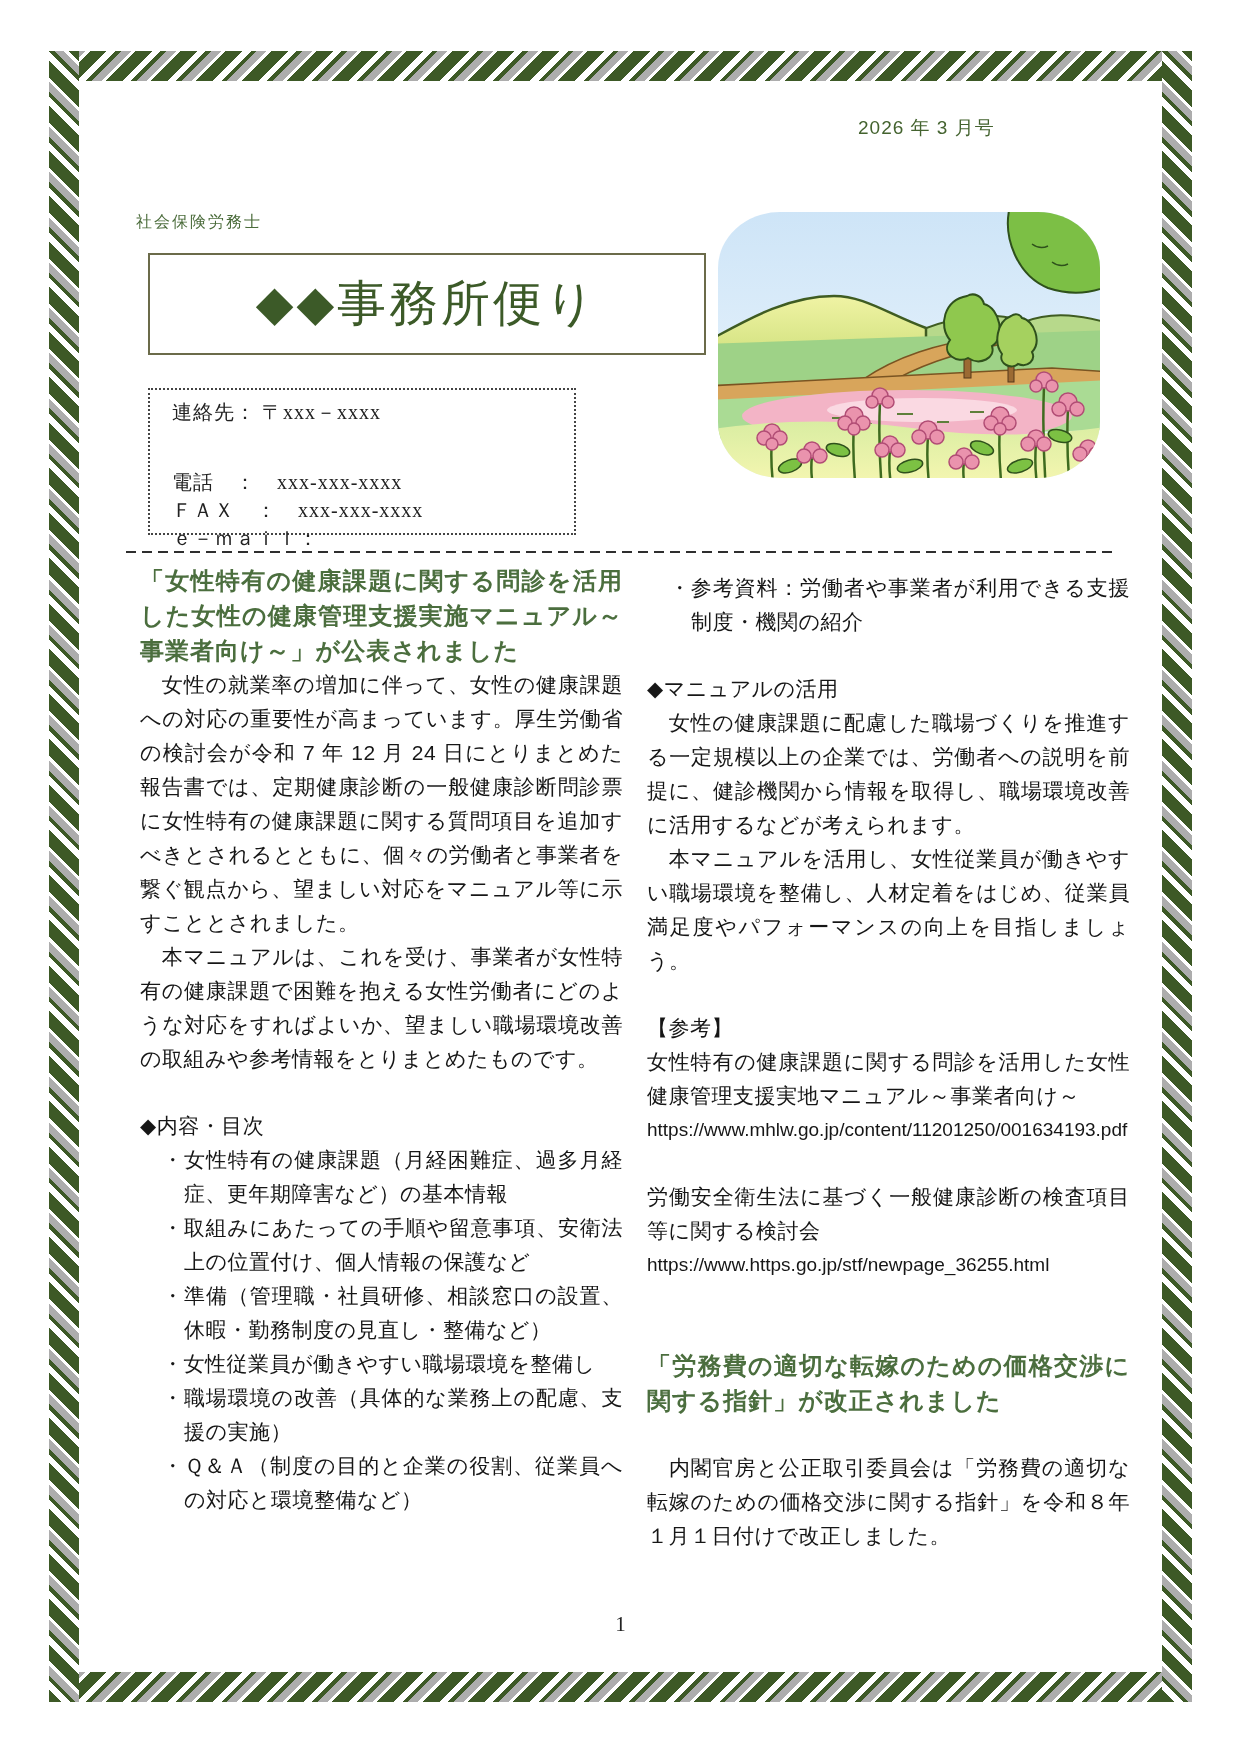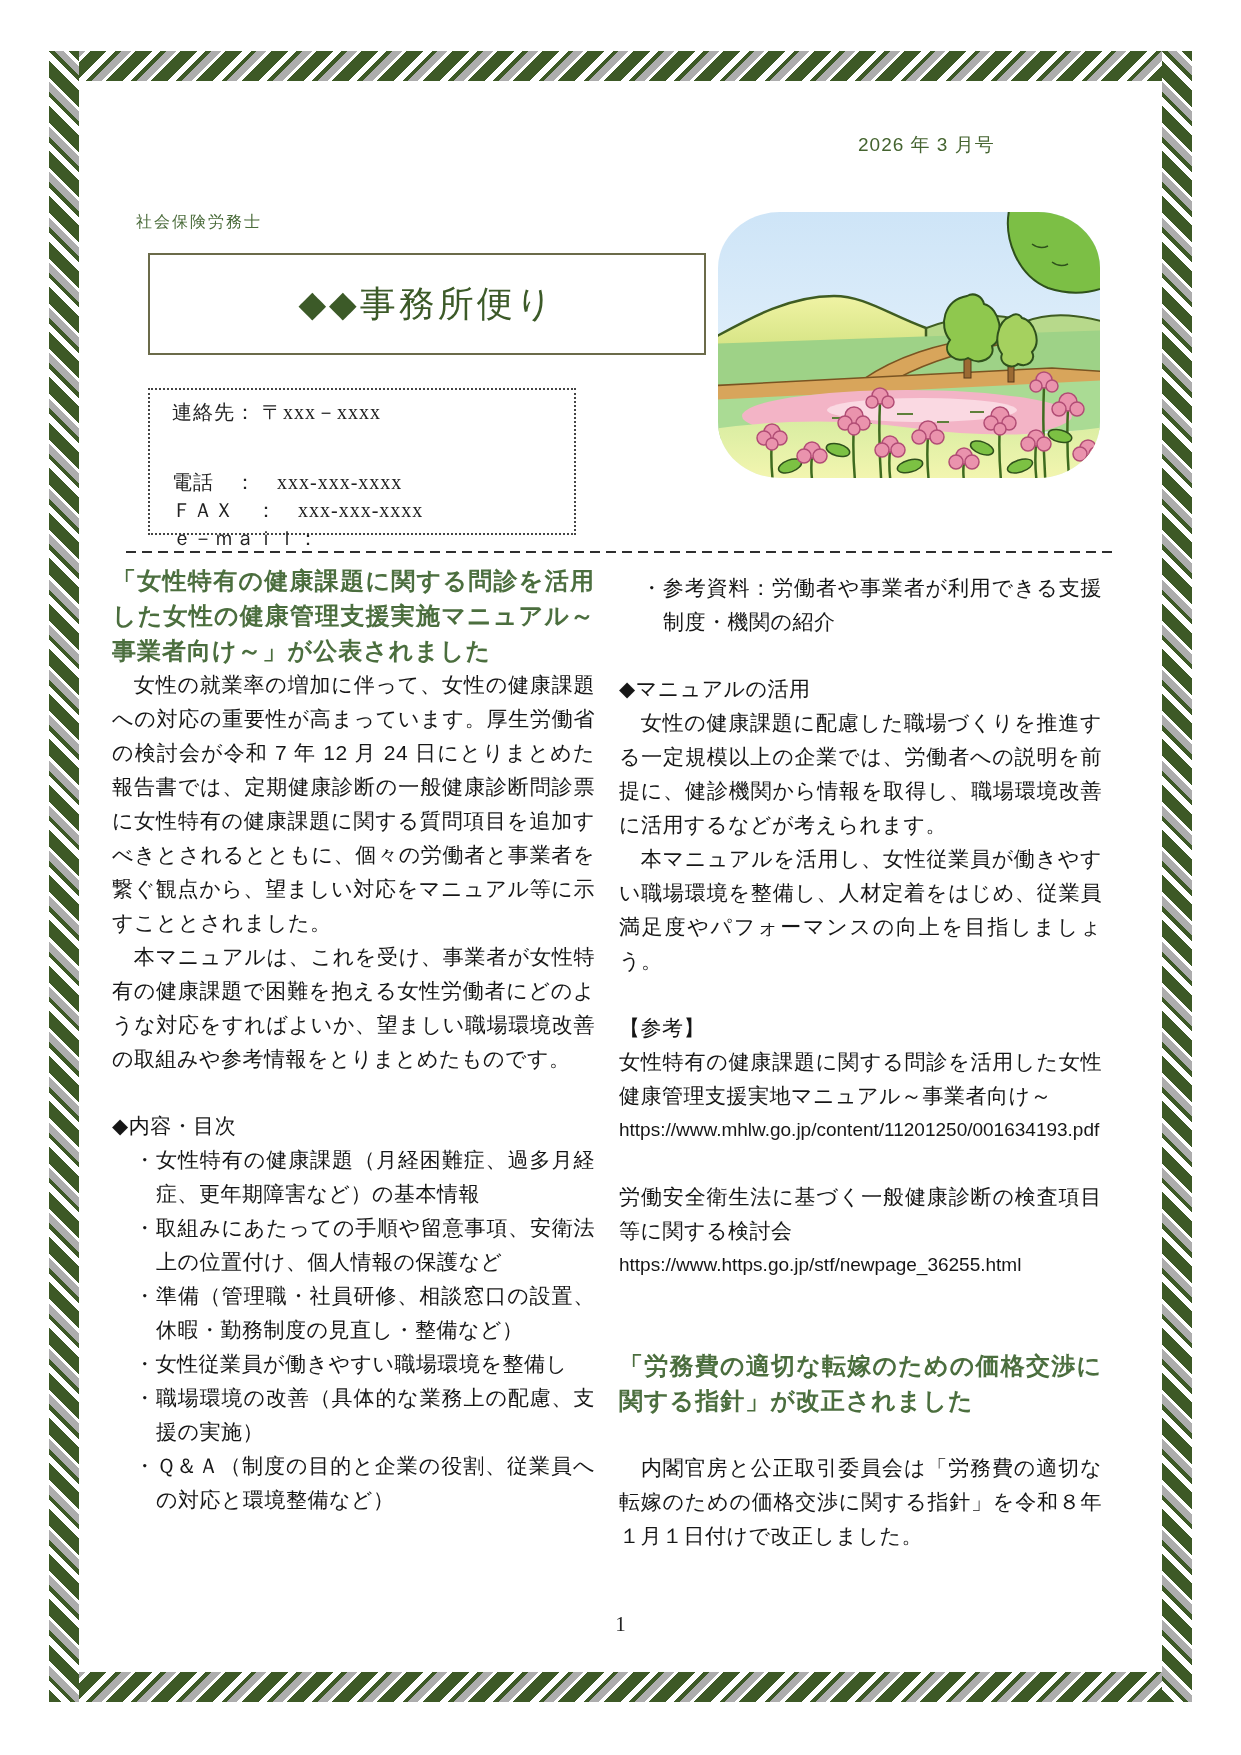--- a/index.html
+++ b/index.html
@@ -7,39 +7,39 @@
         font-family:"Liberation Sans","DejaVu Sans",sans-serif;color:#161616;}
   
   .frame{position:absolute;z-index:1;}
   .frame-h{background:repeating-linear-gradient(135deg,#3d5926 0 9px,#ffffff 9px 15px,#3d5926 15px 19px,#adadad 19px 26px,#ffffff 26px 29px,#3d5926 29px 32px);}
   .frame-v{background:repeating-linear-gradient(45deg,#3d5926 0 9px,#ffffff 9px 15px,#3d5926 15px 19px,#adadad 19px 26px,#ffffff 26px 29px,#3d5926 29px 32px);}
   .frame-top{left:49px;top:51px;width:1143px;height:30px;}
   .frame-bottom{left:49px;top:1672px;width:1143px;height:30px;}
   .frame-left{left:49px;top:51px;width:30px;height:1651px;}
   .frame-right{left:1162px;top:51px;width:30px;height:1651px;}
 
-  .issue-date{position:absolute;left:858px;top:132px;font-size:19px;letter-spacing:1px;color:#44632f;z-index:2;}
+  .issue-date{position:absolute;left:858px;top:115px;font-size:19px;letter-spacing:1px;color:#44632f;z-index:2;}
   .office-label{position:absolute;left:136px;top:212px;font-size:16px;letter-spacing:2px;color:#4a6b3a;z-index:2;}
 
   .title-box{position:absolute;left:148px;top:253px;width:558px;height:102px;border:2px solid #6b6b4a;
              box-sizing:border-box;display:flex;align-items:center;justify-content:center;z-index:2;background:#fff;}
-  .title-text{font-family:"Liberation Serif","DejaVu Serif",serif;font-size:36px;color:#3c5a28;letter-spacing:3px;white-space:nowrap;}
+  .title-text{font-family:"Liberation Serif","DejaVu Serif",serif;font-size:49px;color:#3c5a28;letter-spacing:3px;white-space:nowrap;}
 
   .illustration{position:absolute;left:712px;top:204px;z-index:2;}
 
   .contact-box{position:absolute;left:148px;top:388px;width:428px;height:147px;border:2px dotted #444;
                box-sizing:border-box;padding:8px 0 0 22px;z-index:2;
                font-family:"Liberation Serif","DejaVu Serif",serif;font-size:20px;color:#222;}
   .contact-line{line-height:28px;letter-spacing:1px;}
   .contact-line.first{margin-bottom:42px;}
 
   .divider{position:absolute;left:126px;top:551px;width:992px;height:2px;z-index:2;
            background:repeating-linear-gradient(90deg,#2e2e2e 0 10px,transparent 10px 16px);}
 
-  .columns{position:absolute;left:112px;top:563px;width:990px;display:flex;z-index:2;}
+  .columns{position:absolute;left:140px;top:563px;width:990px;display:flex;z-index:2;}
   .col{width:483px;}
   .col-right{margin-left:24px;}
 
   .green-head{color:#4b6e3e;font-weight:bold;font-size:24px;line-height:35px;letter-spacing:1px;text-align:justify;}
   .body-text{font-size:21px;line-height:34px;letter-spacing:0.5px;text-align:justify;}
   .subhead{font-size:21px;line-height:34px;letter-spacing:0.5px;}
   .bullet{padding-left:44px;text-indent:-22px;}
   .url{font-size:19px;line-height:34px;letter-spacing:0;word-break:break-all;text-align:left;}
   .gap{margin-top:33px;}
   .gap2{margin-top:66px;}

